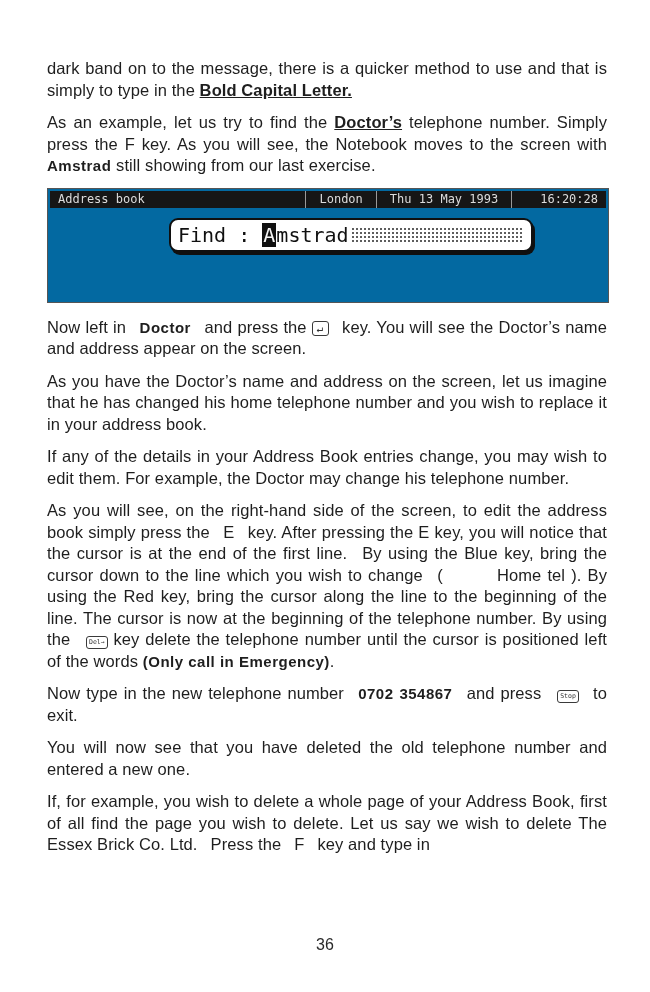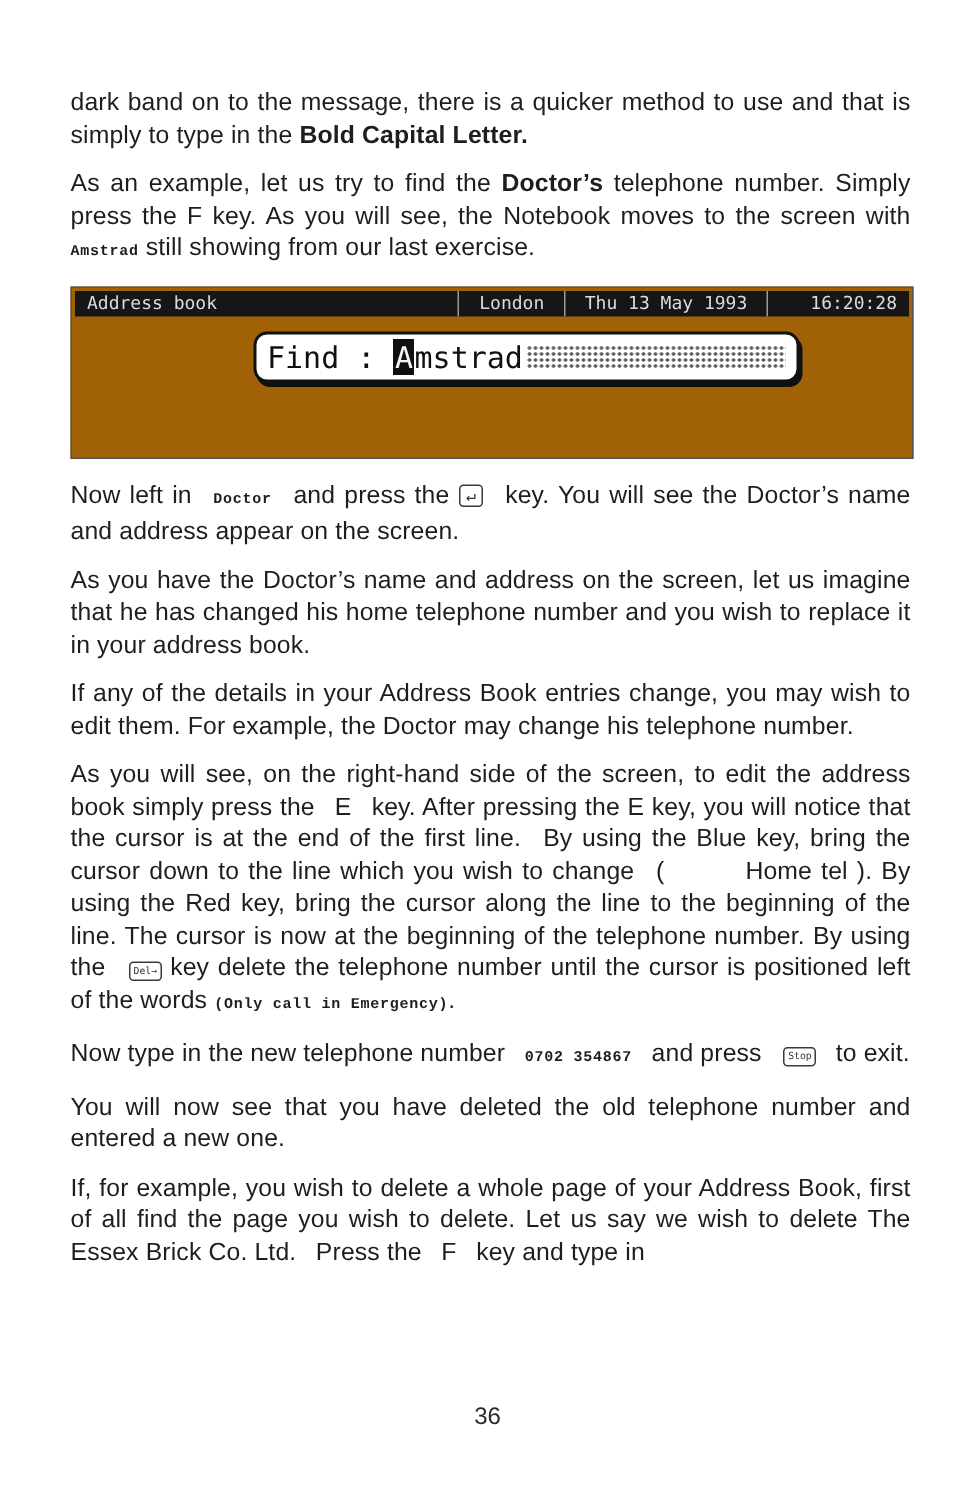--- a/index.html
+++ b/index.html
@@ -5,33 +5,33 @@
   html,body{margin:0;padding:0;background:#ffffff;}
   .page{
     position:relative;width:650px;height:992px;background:#ffffff;
     font-family:"Liberation Sans",sans-serif;color:#1e1e1e;overflow:hidden;
   }
   .content{position:absolute;left:47px;top:58px;width:560px;}
   .content p{
     font-size:16.5px;line-height:21.5px;text-align:justify;
     margin:0 0 11px 0;letter-spacing:0.1px;
   }
-  .b{font-weight:bold;}
-  .mono{font-family:Liberation Mono, monospace;font-weight:bold;font-size:10px;letter-spacing:0.5px;}
+  .b{font-weight:bold;text-decoration:underline;}
+  .mono{font-family:Liberation Sans, sans-serif;font-weight:bold;font-size:15px;letter-spacing:0.5px;}
   .it{margin-left:48px;}
   .keycap{
     display:inline-block;border:1px solid #3a3a3a;border-radius:3px;background:#fff;
     font-family:"DejaVu Sans Mono",monospace;font-size:11px;line-height:13px;
     padding:0 4px;vertical-align:1px;color:#333;
   }
   .keycap.small{font-size:6.5px;line-height:9px;padding:1px 2px;letter-spacing:0;margin-left:10px;}
   
   .shot{
     position:relative;border:1px solid #555;width:556px;height:109px;
-    margin:5px 0 14px 0;padding:2px;background:#a16207;
+    margin:5px 0 14px 0;padding:2px;background:#0369a1;
   }
   .titlebar{
     background:#161616;color:#dcdcdc;height:17px;
     font-family:"DejaVu Sans Mono",monospace;font-size:12px;
     display:flex;justify-content:space-between;align-items:center;
     padding:0 2px 0 8px;white-space:nowrap;
   }
   .tb-right{display:flex;height:100%;align-items:flex-end;}
   .tb-seg{border-left:1px solid #9a9a9a;padding:0 13px;height:100%;display:flex;align-items:center;}
   .tb-seg.time{padding-left:28px;padding-right:6px;}

